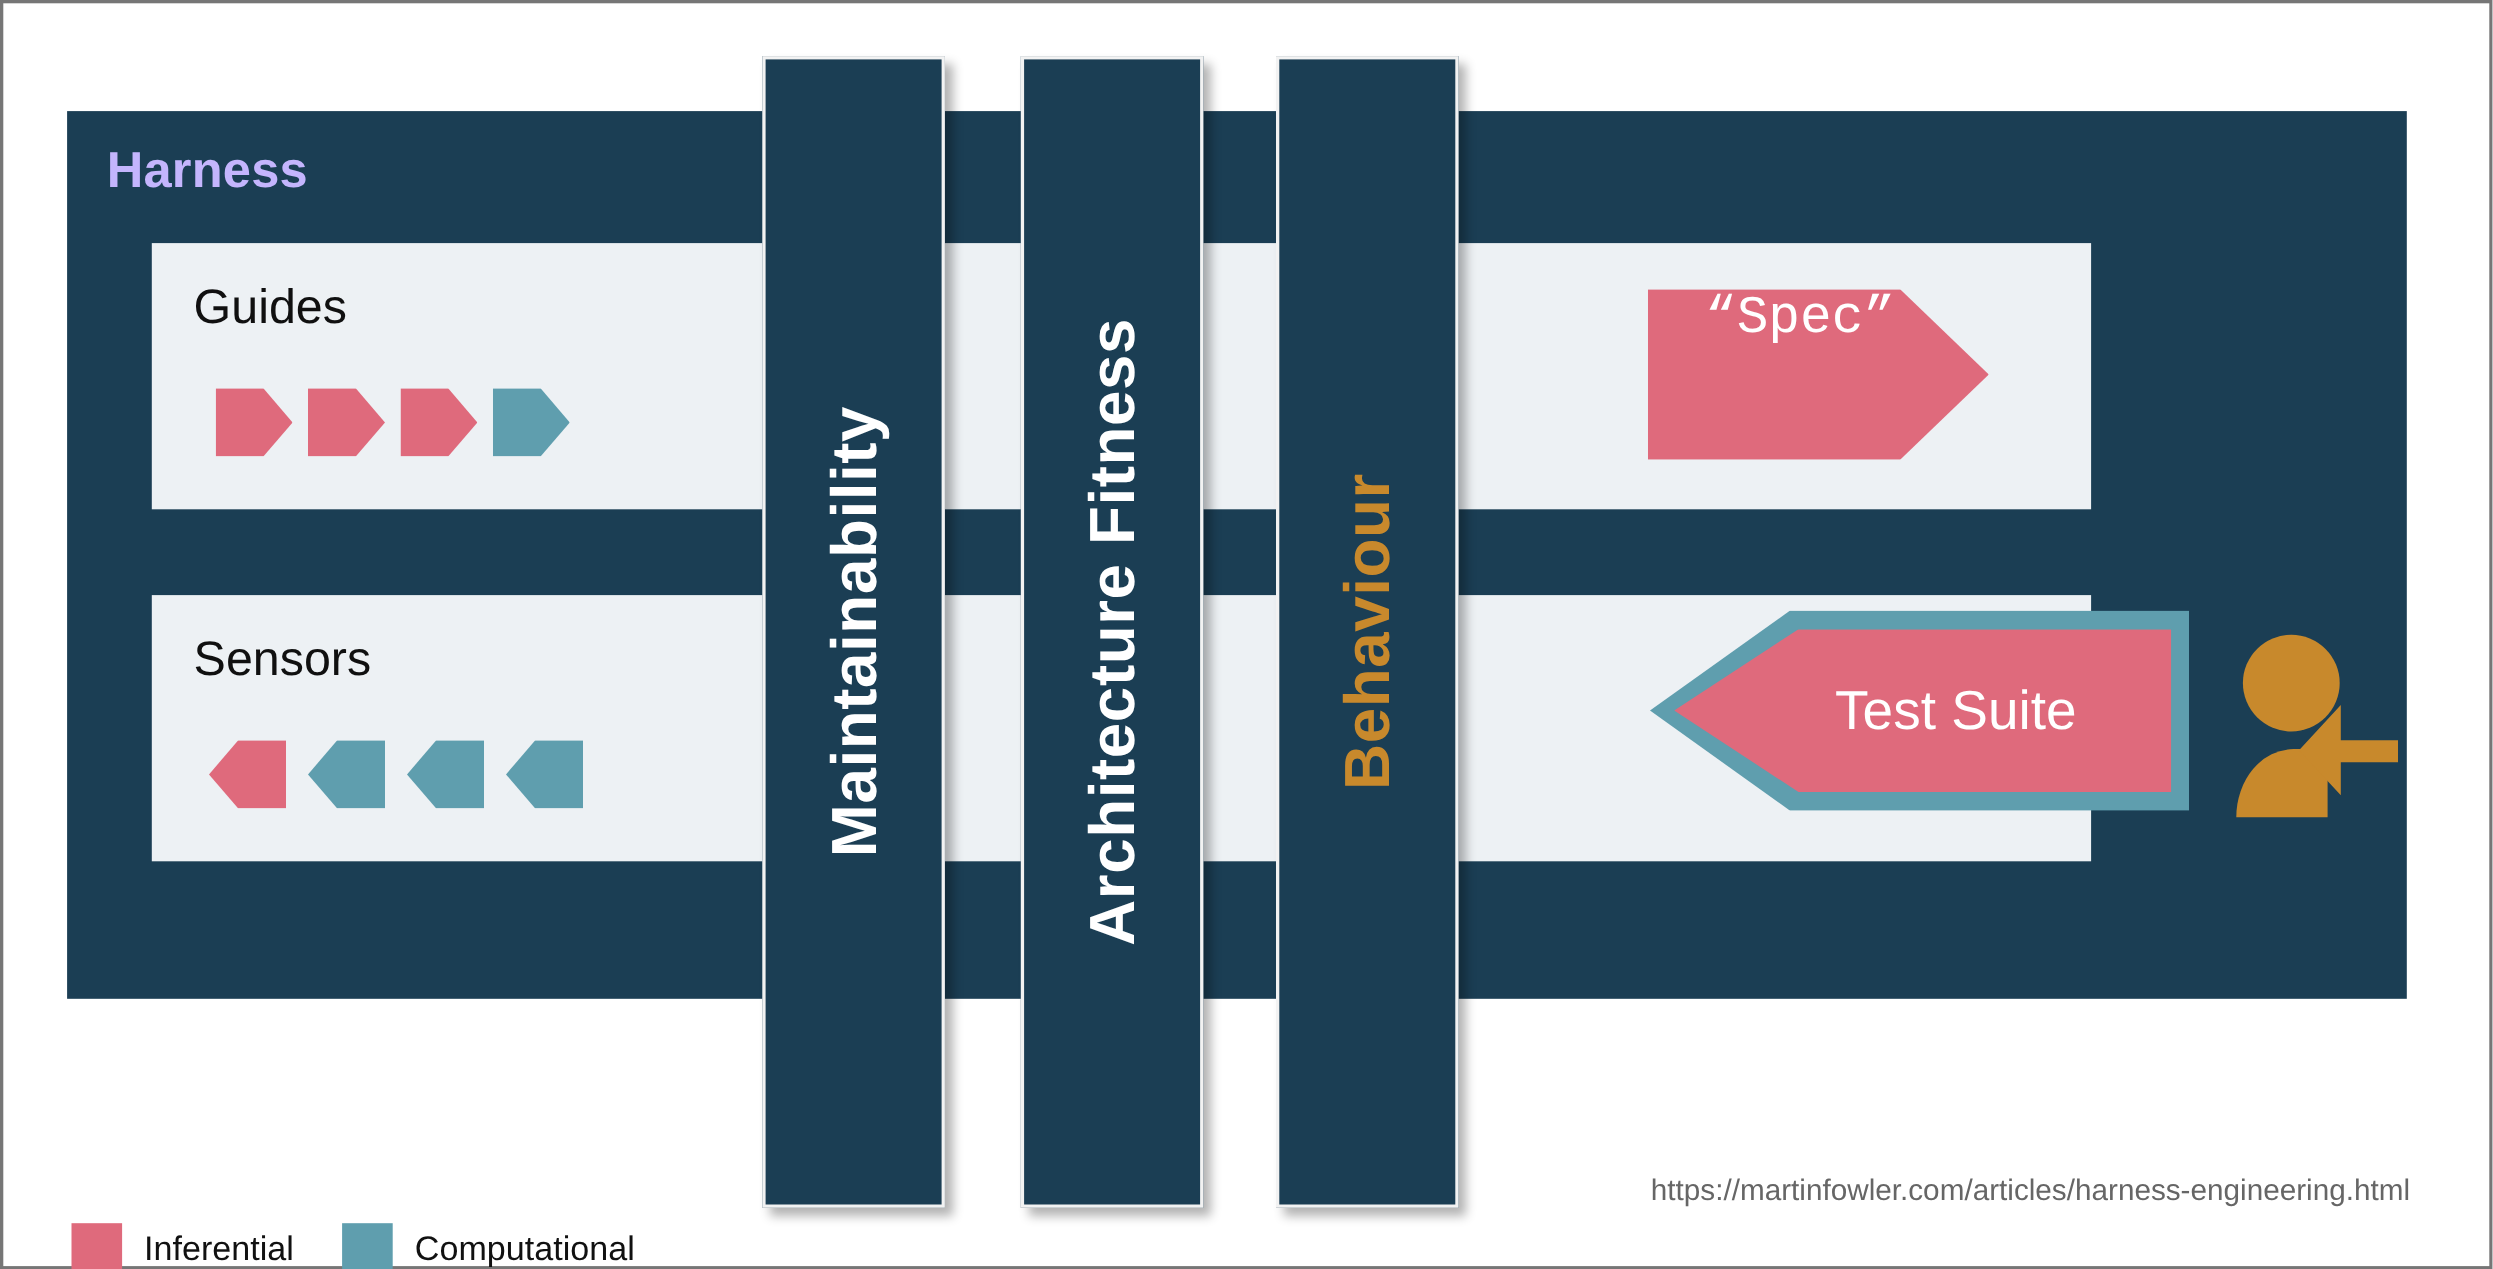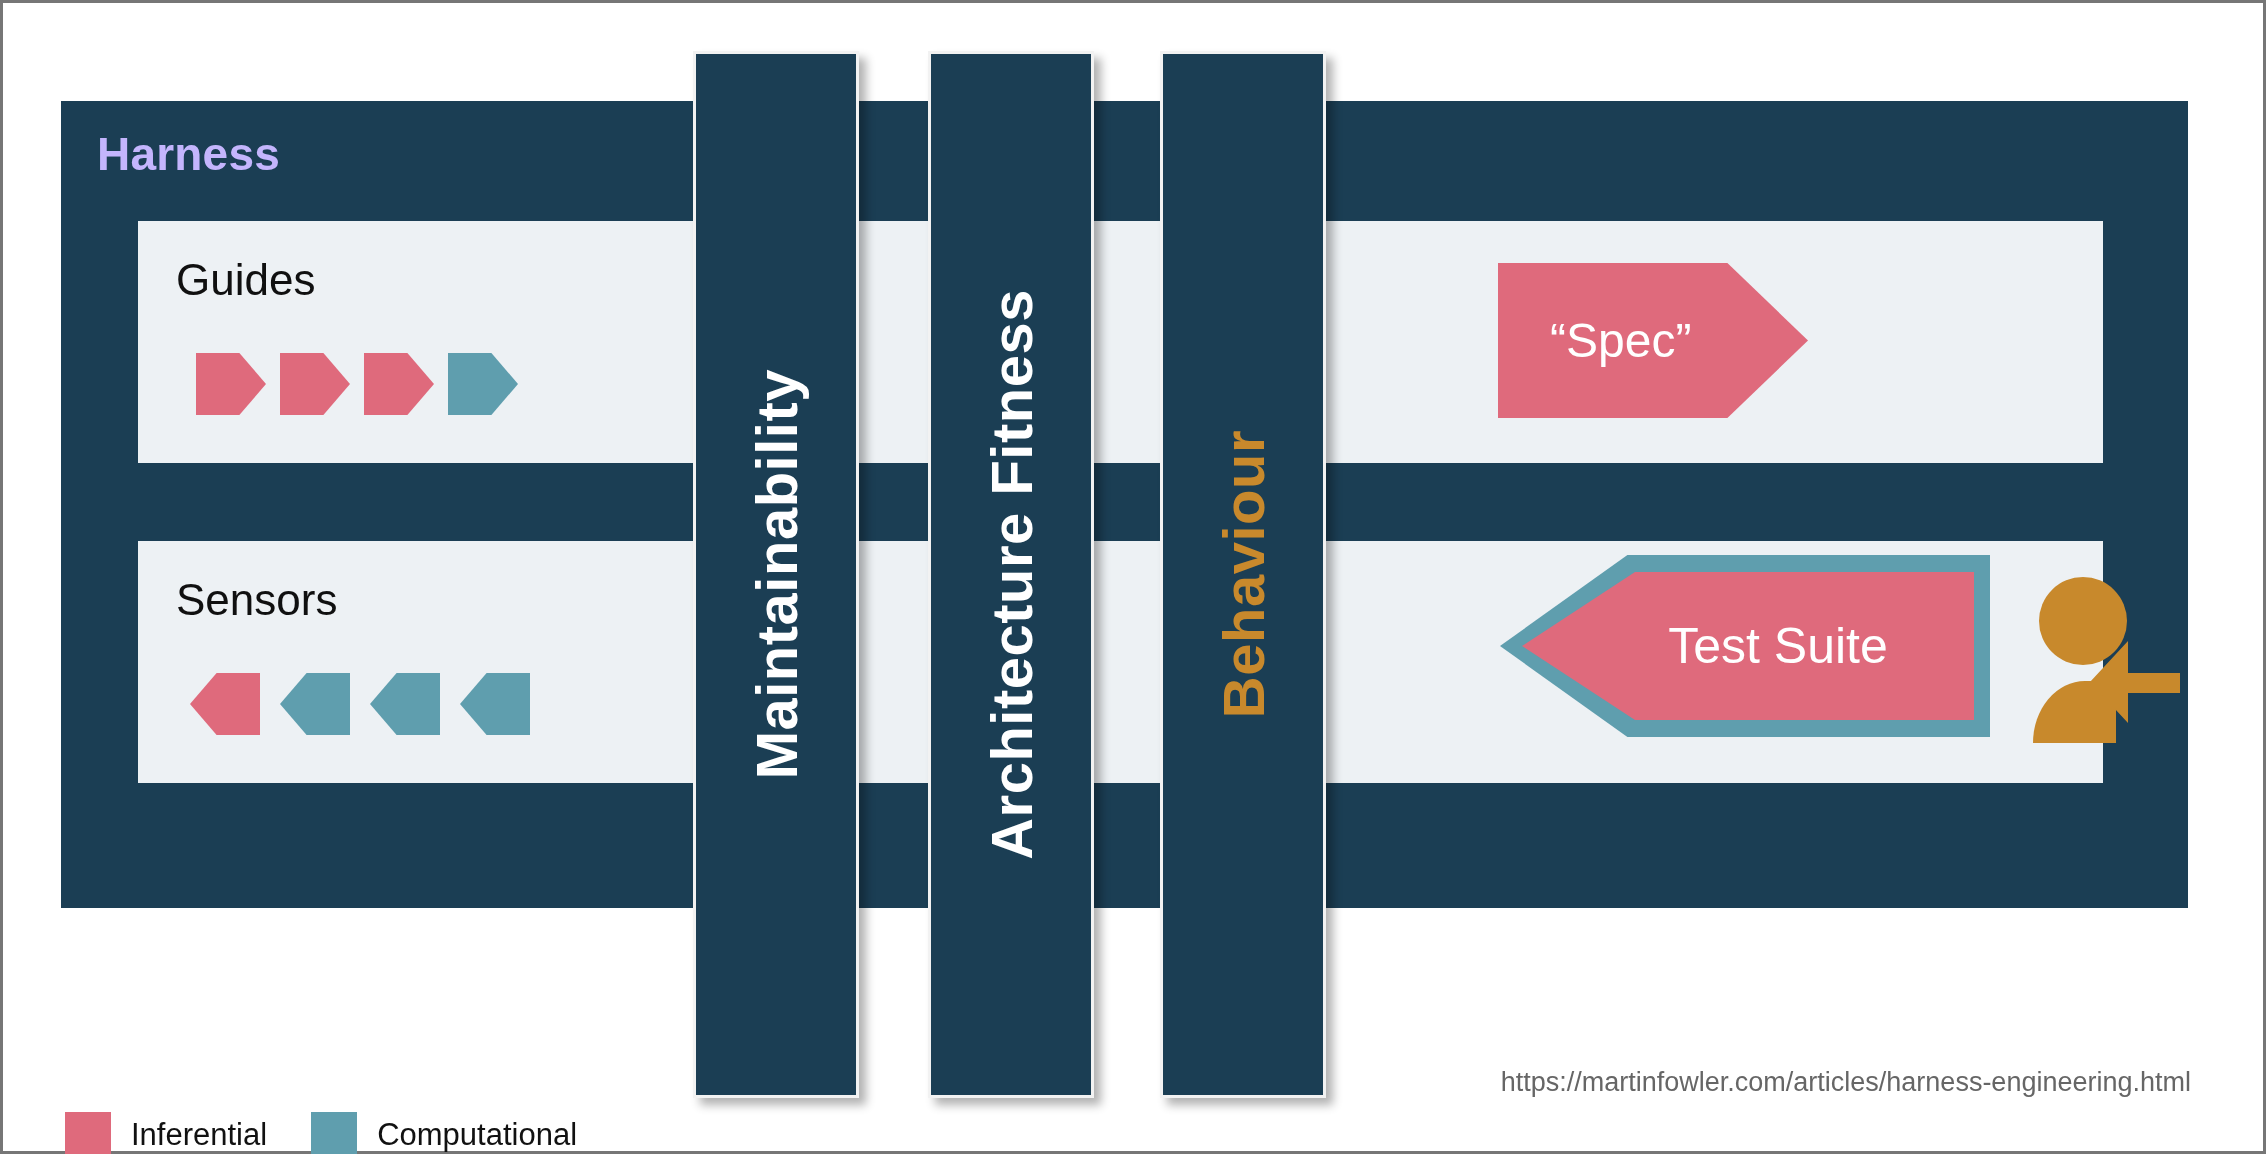--- a/index.html
+++ b/index.html
@@ -31,21 +31,21 @@
     font-weight: bold;
     color: #c4b5fd;
     letter-spacing: 0.2px;
     white-space: nowrap;
   }
 
   
   .lane {
     position: absolute;
     left: 77px;
-    width: 1965px;
+    width: 1763px;
     background: #edf1f4;
   }
   .lane-guides  { top: 120px; height: 242px; }
   .lane-sensors { top: 440px; height: 242px; }
 
   .lane-title {
     position: absolute;
     left: 38px; top: 34px;
     font-size: 44px;
     color: #101010;
@@ -76,22 +76,23 @@
   .sensors-chevs { top: 132px; gap: 20px; left: 52px; }
 
   
   .spec-arrow {
     position: absolute;
     left: 1360px; top: 42px;
     width: 310px; height: 155px;
     background: #df6a7c;
     clip-path: polygon(0% 0%, 74% 0%, 100% 50%, 74% 100%, 0% 100%);
     display: flex;
-    align-items: center;
+    align-items: flex-start;
     justify-content: flex-start;
+    font-family: Liberation Mono, monospace;
   }
   .spec-label {
     margin-left: 52px;
     font-size: 48px;
     color: #ffffff;
     white-space: nowrap;
   }
 
   
   .test-outer {

